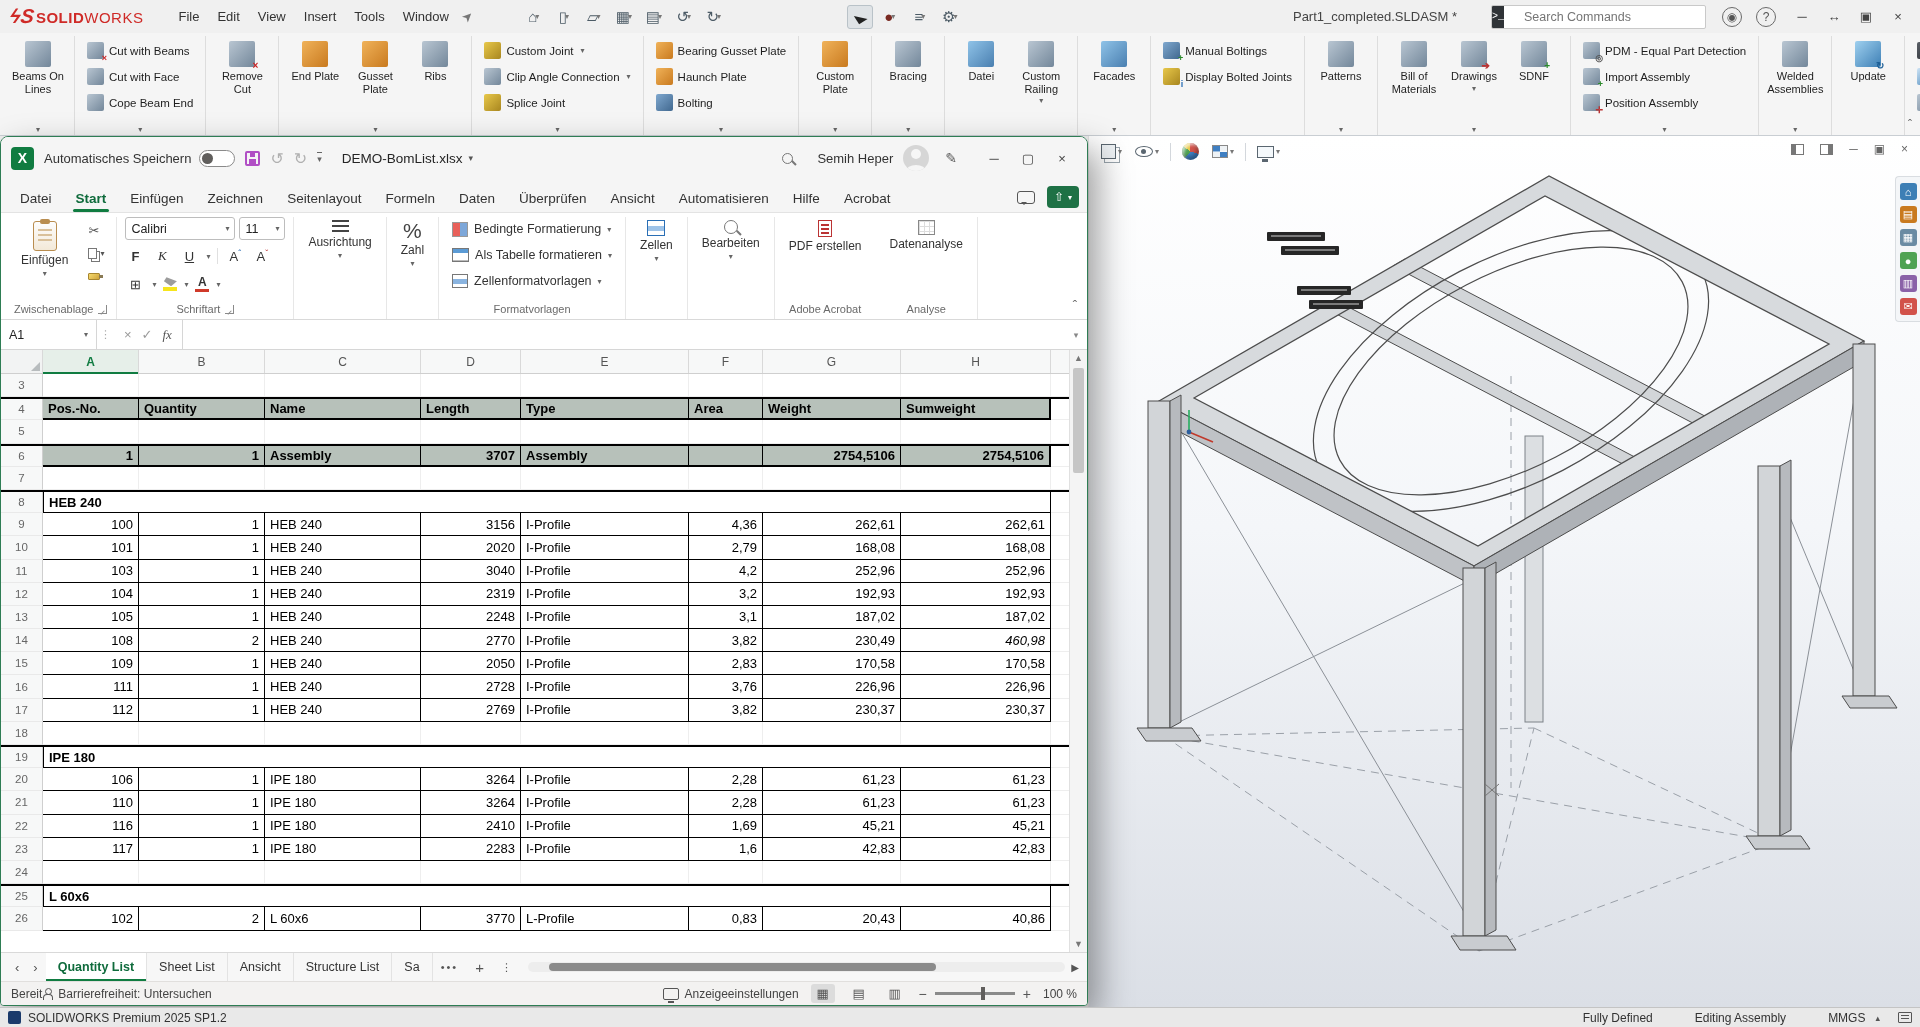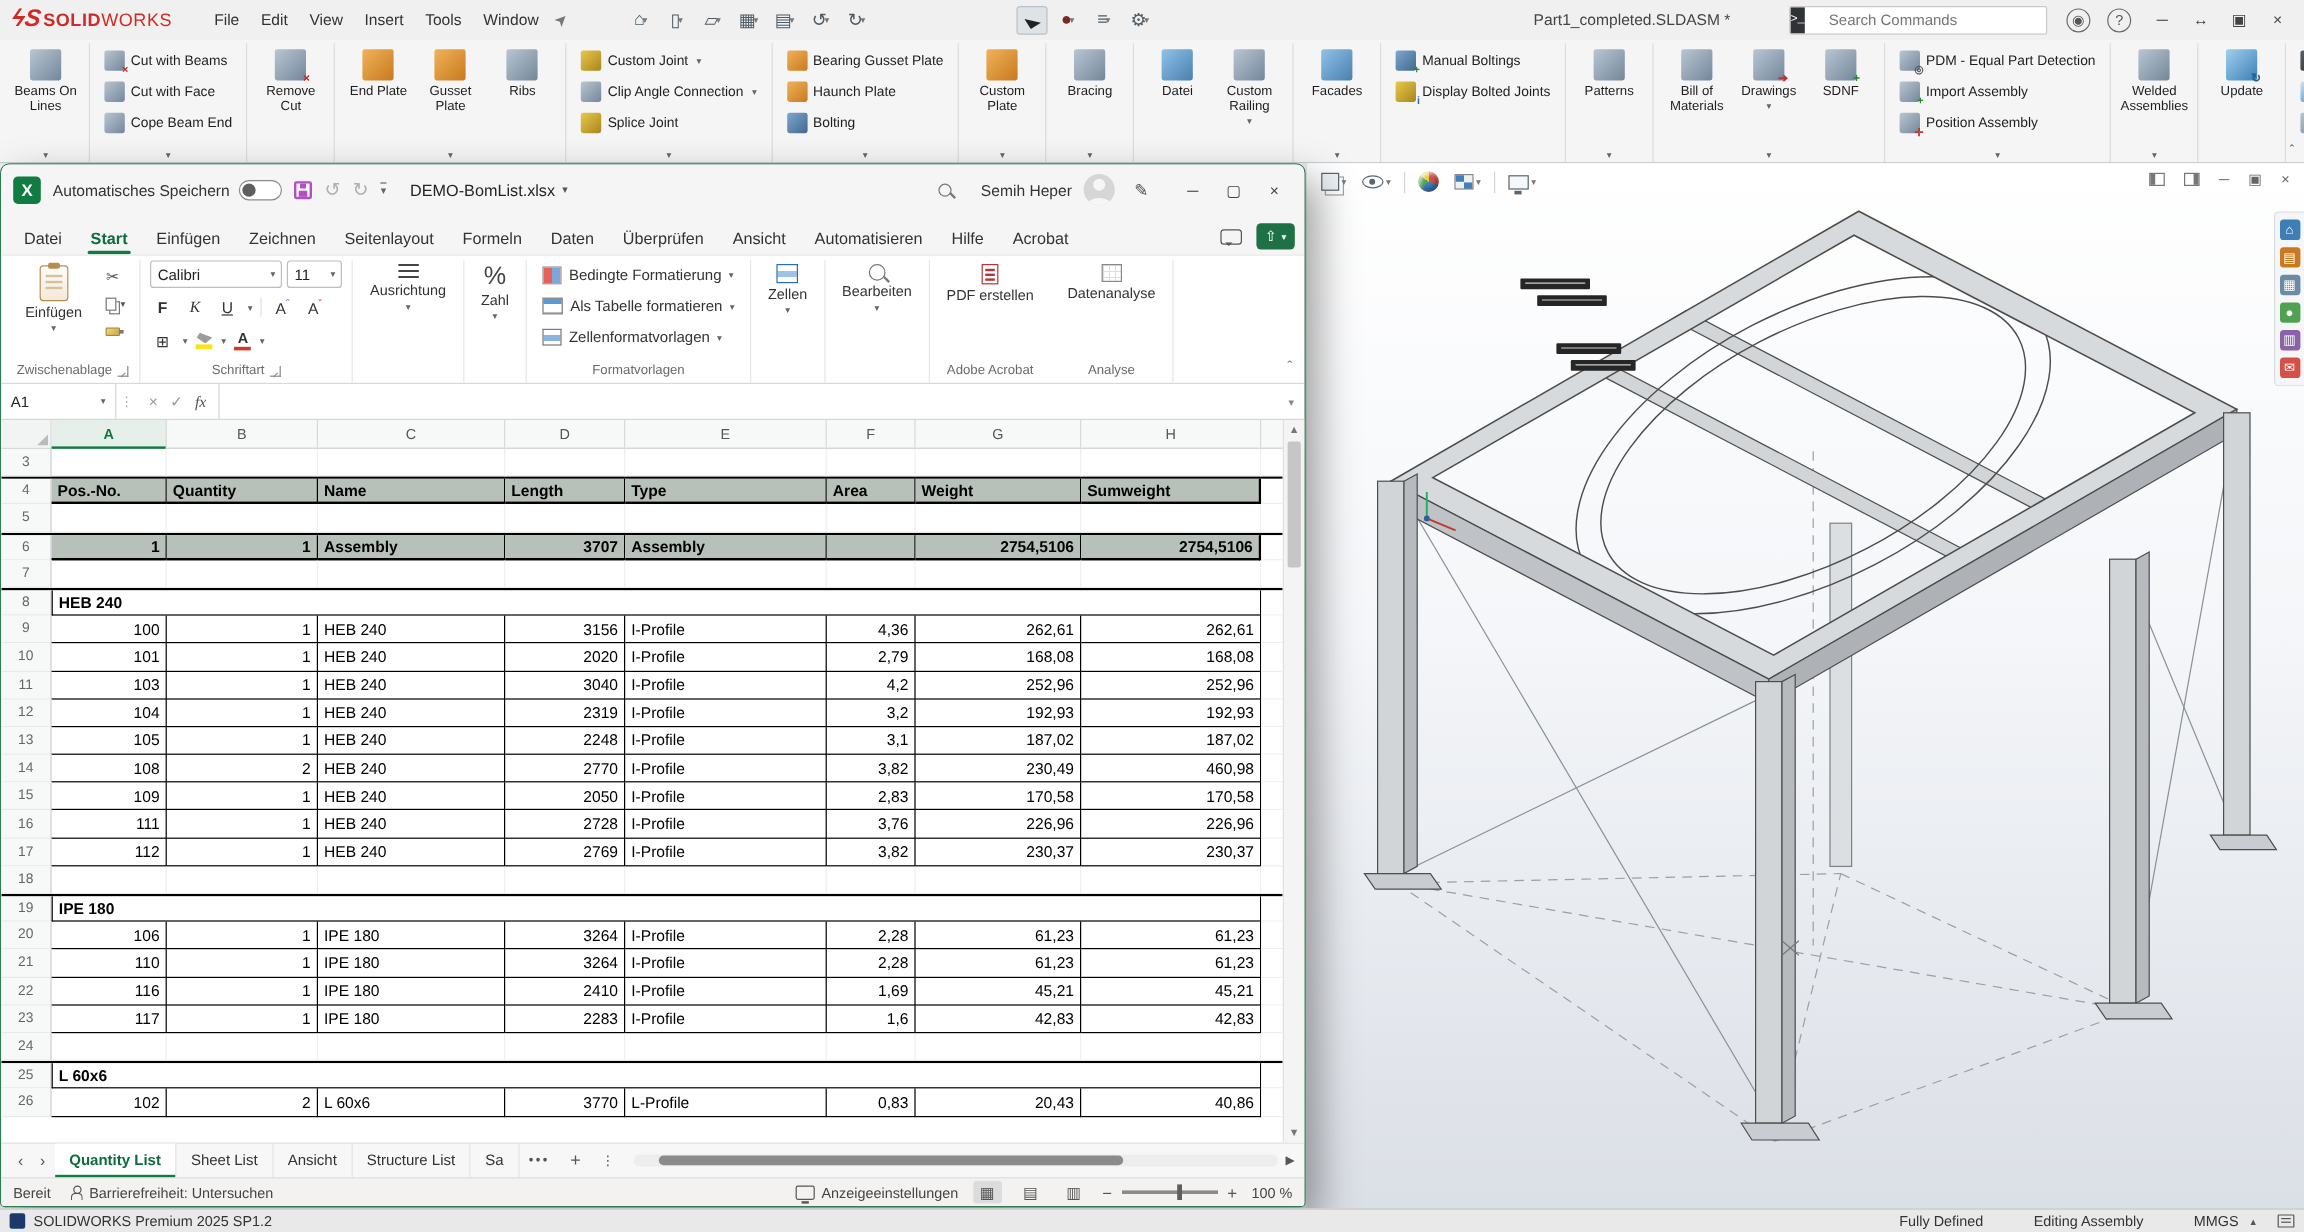--- a/index.html
+++ b/index.html
@@ -13,21 +13,21 @@
 .sw-logo .t1{font-weight:bold;color:#cf2a27;font-size:15px;letter-spacing:.5px}
 .sw-logo .t2{color:#cf2a27;font-size:15px;letter-spacing:.5px}
 .menu-item{padding:4px 9px;color:#333;cursor:default}
 .pin{color:#777;font-size:13px;transform:rotate(-45deg);margin:0 12px 0 4px}
 .qat{display:flex;align-items:center;gap:4px;margin-left:36px}
 .qat .qbtn{min-width:26px;height:24px;display:flex;align-items:center;justify-content:center;border-radius:3px;color:#4c5b66;font-size:15px}
 .qat .qbtn .gl{pointer-events:none}
 .qbtn.pressed{background:#dfe3e6;border:1px solid #b9c2c8}
 .qbtn .cursor{display:inline-block;transform:rotate(-32deg);font-size:13px;color:#222}
 .qcaret{font-size:8px;color:#777;margin-left:-2px}
-.sw-title{margin-left:auto;margin-right:49px;font-size:13px;color:#444;white-space:nowrap}
+.sw-title{margin-left:auto;margin-right:34px;font-size:13px;color:#444;white-space:nowrap}
 .sw-search{display:flex;align-items:center;background:#fff;border:1px solid #c9c9c9;height:24px;width:215px;border-radius:2px;overflow:hidden}
 .sw-search .term{width:22px;height:22px;background:#2f3337;color:#fff;font-size:10px;display:flex;align-items:center;justify-content:center;font-family:"Liberation Mono",monospace}
 .sw-search input{border:0;outline:0;flex:1;font-size:12.5px;padding:0 20px;color:#555;background:transparent}
 .sw-search .mag{margin-right:4px}
 .sw-search .v{font-size:8px;color:#888;margin-right:5px}
 .titlebar-icons{display:flex;align-items:center;gap:14px;margin-left:16px;color:#555}
 .circle-ic{width:20px;height:20px;border:1.5px solid #6a6a6a;border-radius:50%;display:flex;align-items:center;justify-content:center;font-size:12px;color:#555}
 .winbtn{font-size:13px;color:#444;width:24px;text-align:center}
 .mag-ic{width:11px;height:11px;border:1.6px solid #777;border-radius:50%;position:relative;display:inline-block}
 .mag-ic::after{content:"";position:absolute;width:6px;height:1.6px;background:#777;transform:rotate(45deg);right:-5px;bottom:-1px}
@@ -196,21 +196,21 @@
 .stab{display:flex;align-items:center;padding:0 12px;font-size:12.5px;color:#333;border-right:1px solid #e3e3e3;position:relative}
 .stab.active{background:#fff;color:#0f6b3c;font-weight:bold}
 .stab.active::after{content:"";position:absolute;left:0;right:0;bottom:0;height:2.5px;background:#107c41}
 .stab-more{display:flex;align-items:center;padding:0 8px;color:#555;letter-spacing:2px;font-size:11px}
 .stab-add{display:flex;align-items:center;padding:0 9px;color:#555;font-size:15px}
 .hscroll{flex:1;display:flex;align-items:center;gap:6px;padding:0 8px}
 .hscroll .track{flex:1;height:10px;background:#ededed;border-radius:5px;position:relative}
 .hscroll .thumb{position:absolute;left:4%;width:72%;top:1px;bottom:1px;background:#8b8b8b;border-radius:5px}
 .hscroll .ar{color:#555;font-size:10px}
 
-.xl-status{height:24px;background:#f3f2f1;border-top:1px solid #e1dfdd;display:flex;align-items:center;font-size:12px;color:#444;padding:0 10px;gap:16px;flex:none}
+.xl-status{height:24px;background:#f3f2f1;border-top:1px solid #e1dfdd;display:flex;align-items:center;font-size:12px;color:#444;padding:0 10px;gap:0;flex:none}
 .ic-person{width:10px;height:12px;position:relative;display:inline-block}
 .ic-person::before{content:"";position:absolute;top:0;left:3px;width:5px;height:5px;border:1.3px solid #555;border-radius:50%}
 .ic-person::after{content:"";position:absolute;bottom:0;left:1px;width:8px;height:5px;border:1.3px solid #555;border-bottom:0;border-radius:4px 4px 0 0}
 .xl-status .right{margin-left:auto;display:flex;align-items:center;gap:12px}
 .view-ic{width:24px;height:19px;display:flex;align-items:center;justify-content:center;font-size:13px;color:#555;border-radius:3px}
 .view-ic.active{background:#dcdcdc}
 .zoom-slider{display:flex;align-items:center;gap:8px}
 .zoom-slider .track{width:80px;height:2.5px;background:#8a8a8a;position:relative}
 .zoom-slider .knob{position:absolute;left:58%;top:-5px;width:3.5px;height:13px;background:#605e5c}
 .zoom-slider .pm{font-size:14px;color:#555}
@@ -1014,21 +1014,21 @@
         </div>
         <div class="xl-row row-data" data-interactable="false">
           <div class="xl-rn" data-interactable="true">14</div>
           <div class="xc tb a-r" data-interactable="true" style="width: 96px;">108</div>
           <div class="xc tb a-r" data-interactable="true" style="width: 126px;">2</div>
           <div class="xc tb a-l" data-interactable="true" style="width: 156px;">HEB 240</div>
           <div class="xc tb a-r" data-interactable="true" style="width: 100px;">2770</div>
           <div class="xc tb a-l" data-interactable="true" style="width: 168px;">I-Profile</div>
           <div class="xc tb a-r" data-interactable="true" style="width: 74px;">3,82</div>
           <div class="xc tb a-r" data-interactable="true" style="width: 138px;">230,49</div>
-          <div class="xc tb a-r last" data-interactable="true" style="width: 150px;">460,98</div>
+          <div class="xc tb a-r last" data-interactable="true" style="width: 150px; font-style: italic;">460,98</div>
           <div class="xc sliver" data-interactable="false"></div>
         </div>
         <div class="xl-row row-data" data-interactable="false">
           <div class="xl-rn" data-interactable="true">15</div>
           <div class="xc tb a-r" data-interactable="true" style="width: 96px;">109</div>
           <div class="xc tb a-r" data-interactable="true" style="width: 126px;">1</div>
           <div class="xc tb a-l" data-interactable="true" style="width: 156px;">HEB 240</div>
           <div class="xc tb a-r" data-interactable="true" style="width: 100px;">2050</div>
           <div class="xc tb a-l" data-interactable="true" style="width: 168px;">I-Profile</div>
           <div class="xc tb a-r" data-interactable="true" style="width: 74px;">2,83</div>

